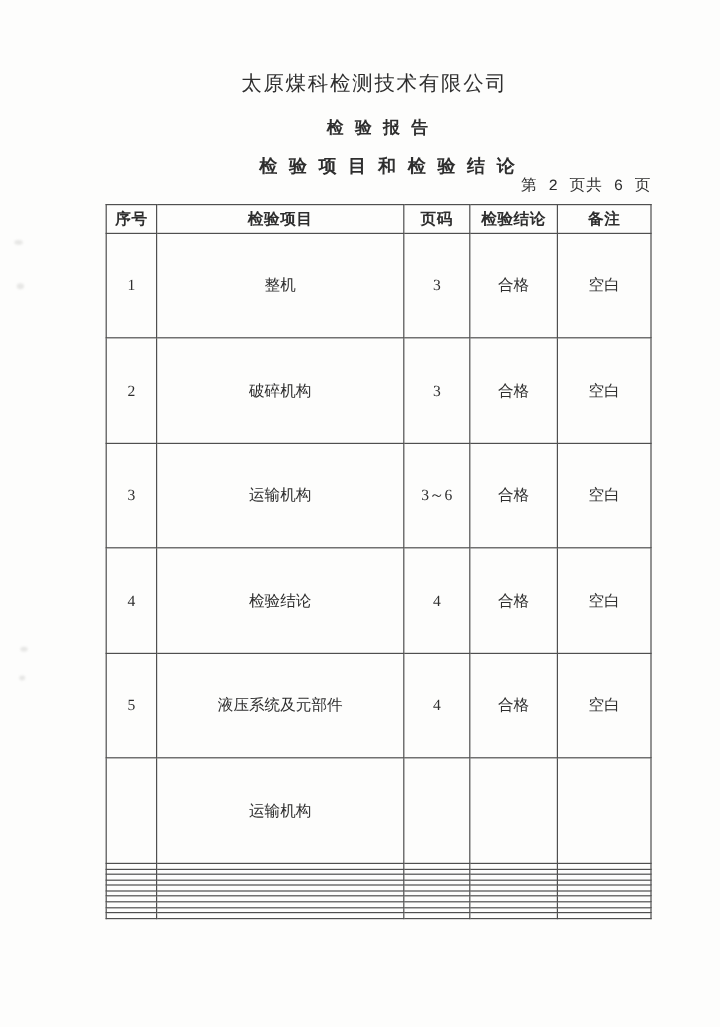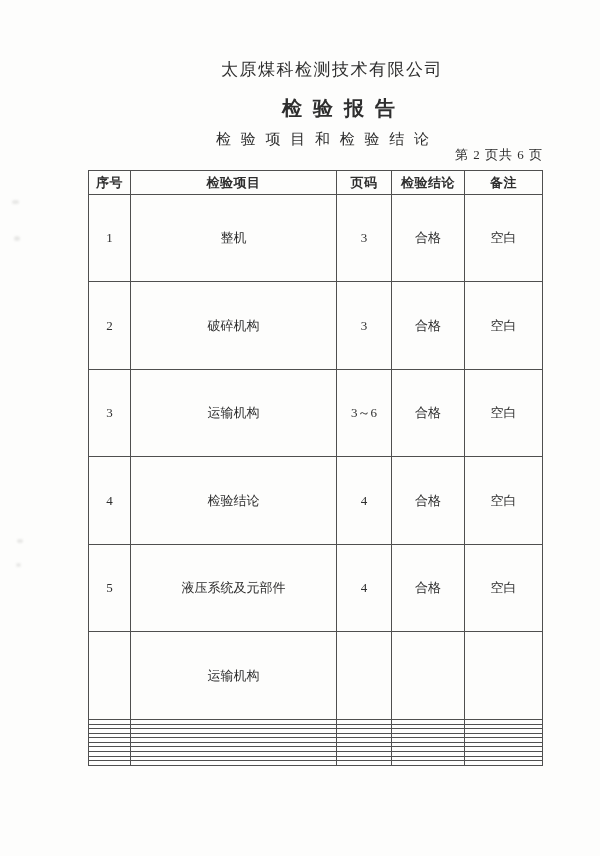--- a/index.html
+++ b/index.html
@@ -12,41 +12,41 @@
   body{
     background:var(--paper);
     font-family:"Liberation Serif","DejaVu Serif",serif;
     color:var(--ink);
     position:relative;
     overflow:hidden;
   }
   .page{position:absolute;inset:0;}
 
   .company{
-    position:absolute;top:58px;left:112px;width:440px;
+    position:absolute;top:58px;left:92px;width:440px;
     text-align:center;font-size:17px;line-height:24px;
     letter-spacing:1.5px;font-weight:normal;
   }
   .report-title{
-    position:absolute;top:96px;left:120px;width:440px;
-    text-align:center;font-size:20px;line-height:24px;
+    position:absolute;top:96px;left:96px;width:440px;
+    text-align:center;font-size:14px;line-height:24px;
     font-weight:bold;letter-spacing:3px;
   }
   .section-title{
     position:absolute;top:128px;left:104px;width:440px;
     text-align:center;font-size:15px;line-height:22px;
-    font-weight:normal;letter-spacing:3px;
+    font-weight:bold;letter-spacing:3px;
   }
   .meta{
     position:absolute;top:147px;left:88px;width:455px;height:22px;
     font-size:13px;line-height:20px;
   }
   .report-no{position:absolute;left:0;bottom:0;}
   .report-no .num{padding-left:4px;letter-spacing:0.5px;}
-  .page-indicator{position:absolute;right:0;top:-2px;letter-spacing:1px;}
+  .page-indicator{position:absolute;right:0;top:-2px;letter-spacing:1px;font-family:Liberation Mono, monospace;}
 
   table.inspection{
     position:absolute;left:88px;top:170px;
     width:454px;height:596px;
     border-collapse:collapse;table-layout:fixed;
   }
   table.inspection th,
   table.inspection td{
     border:1px solid var(--border);
     text-align:center;vertical-align:middle;

